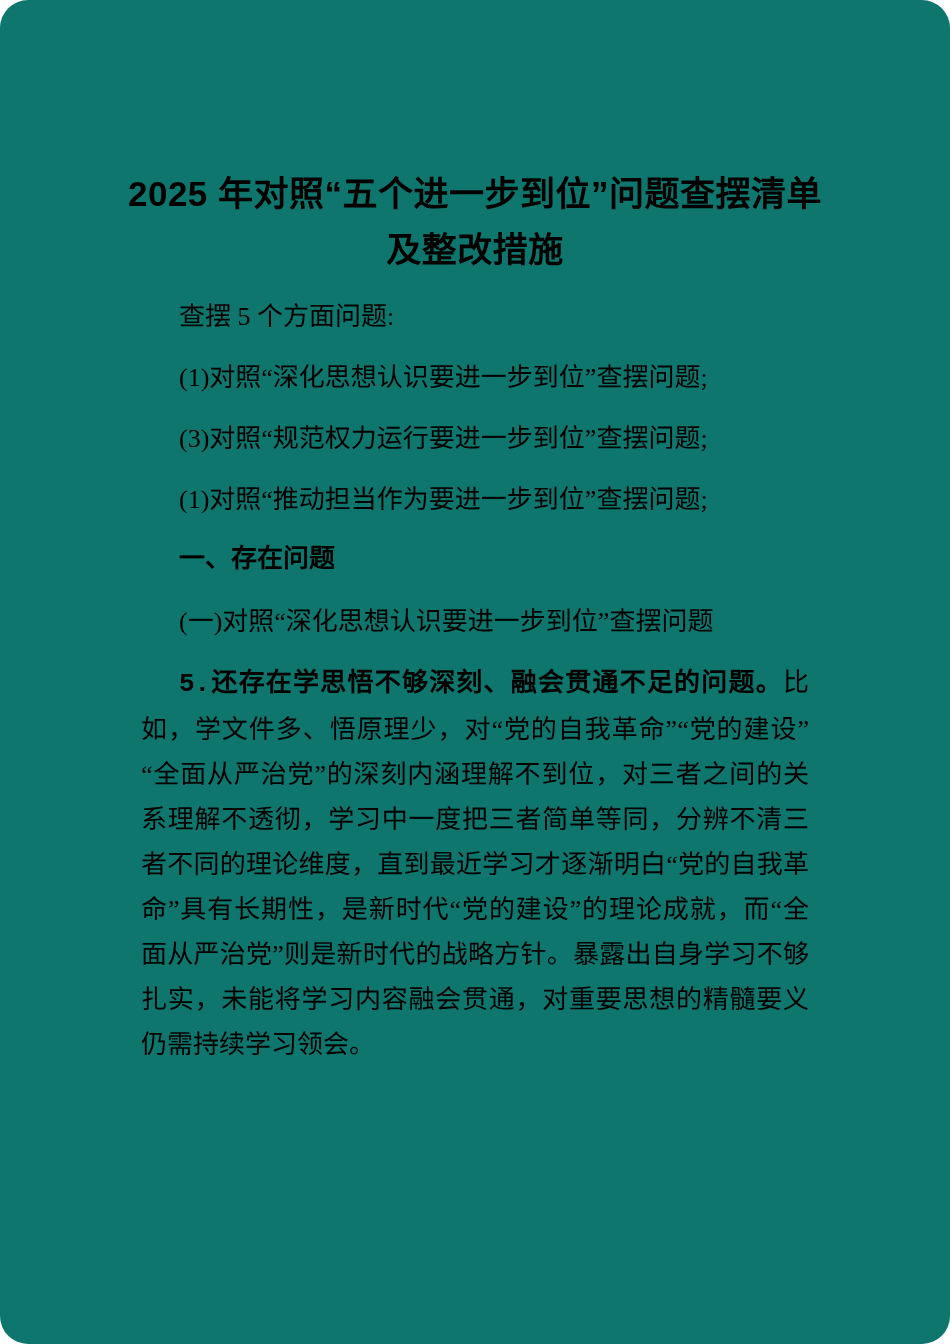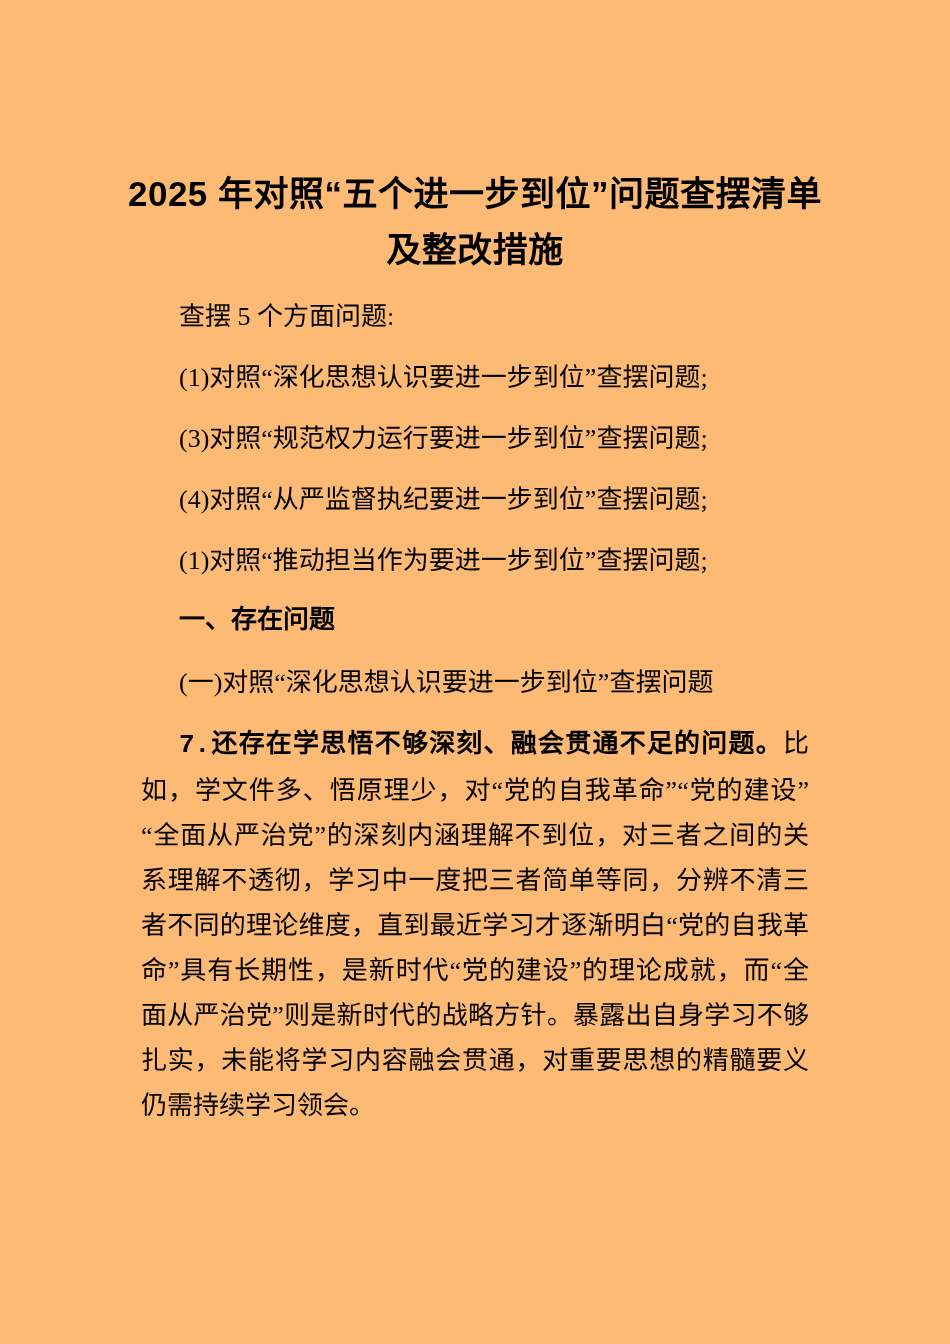--- a/index.html
+++ b/index.html
@@ -4,23 +4,24 @@
 <style>
   html, body {
     margin: 0;
     padding: 0;
     background: #ffffff;
   }
   .page {
     position: relative;
     width: 950px;
     height: 1344px;
-    background: #fdba74;
+    background: #0f766e;
     overflow: hidden;
     color: #000000;
+    border-radius: 28px;
   }
   .content {
     padding: 0 125px;
   }
   .doc-title {
     margin: 0;
     padding-top: 166px;
     font-family: "Liberation Sans", sans-serif;
     font-weight: bold;
     font-size: 35px;
@@ -57,26 +58,25 @@
 
     <div class="doc-body">
 
       <p class="para">查摆 5 个方面问题:</p>
 
       <p class="para">(1)对照“深化思想认识要进一步到位”查摆问题;</p>
 
 
       <p class="para">(3)对照“规范权力运行要进一步到位”查摆问题;</p>
 
-      <p class="para">(4)对照“从严监督执纪要进一步到位”查摆问题;</p>
 
       <p class="para">(1)对照“推动担当作为要进一步到位”查摆问题;</p>
 
       <p class="para heading-sans">一、存在问题</p>
 
       <p class="para">(一)对照“深化思想认识要进一步到位”查摆问题</p>
 
-      <p class="para"><span class="lead-bold">7.还存在学思悟不够深刻、融会贯通不足的问题。</span><span>比如，学文件多、悟原理少，对“党的自我革命”“党的建设”“全面从严治党”的深刻内涵理解不到位，对三者之间的关系理解不透彻，学习中一度把三者简单等同，分辨不清三者不同的理论维度，直到最近学习才逐渐明白“党的自我革命”具有长期性，是新时代“党的建设”的理论成就，而“全面从严治党”则是新时代的战略方针。暴露出自身学习不够扎实，未能将学习内容融会贯通，对重要思想的精髓要义仍需持续学习领会。</span></p>
+      <p class="para"><span class="lead-bold">5.还存在学思悟不够深刻、融会贯通不足的问题。</span><span>比如，学文件多、悟原理少，对“党的自我革命”“党的建设”“全面从严治党”的深刻内涵理解不到位，对三者之间的关系理解不透彻，学习中一度把三者简单等同，分辨不清三者不同的理论维度，直到最近学习才逐渐明白“党的自我革命”具有长期性，是新时代“党的建设”的理论成就，而“全面从严治党”则是新时代的战略方针。暴露出自身学习不够扎实，未能将学习内容融会贯通，对重要思想的精髓要义仍需持续学习领会。</span></p>
 
 
     </div>
   </div>
 </div>
 
 </body></html>

